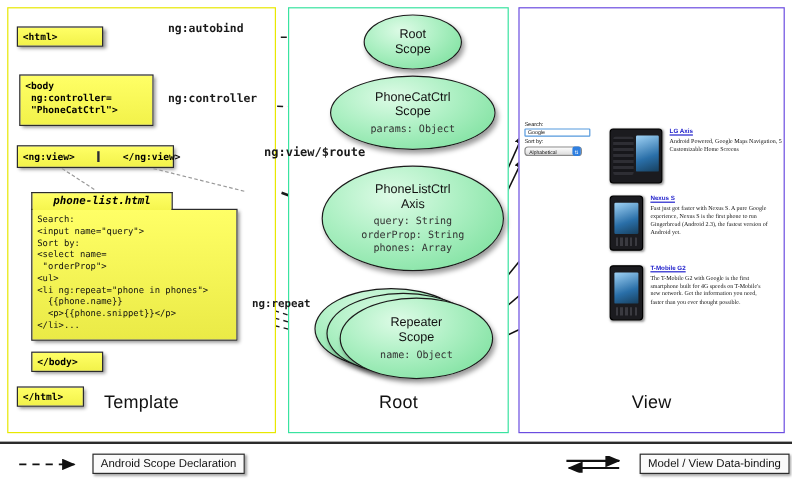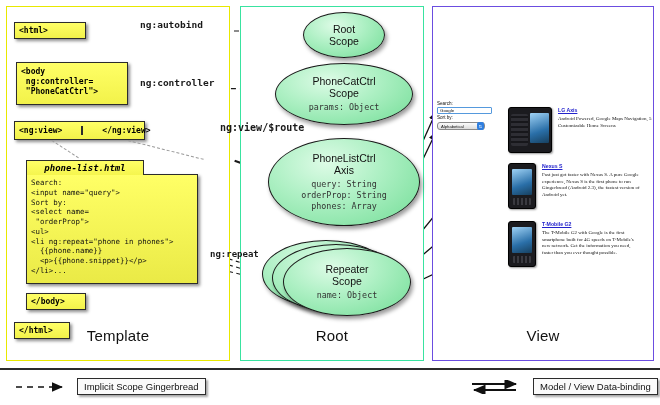--- a/index.html
+++ b/index.html
@@ -300,21 +300,21 @@
       <span class="lg-sw">
         <svg width="56" height="14" viewBox="0 0 56 14">
           <defs>
               <marker id="lg-a1" markerWidth="7" markerHeight="6" refX="6.4" refY="3" orient="auto">
             <path d="M0,0 L7,3 L0,6 z" fill="#111"></path>
               </marker>
             </defs>
           <path d="M2,7 L48,7" stroke="#111" stroke-width="1.6" stroke-dasharray="6,5" fill="none" marker-end="url(#lg-a1)"></path>
         </svg>
       </span>
-      <span class="lg-box">Implicit Scope Gingerbread</span>
+      <span class="lg-box">Android Scope Declaration</span>
     </div>
 
 
     <div class="lg-item" id="lg-3">
       <span class="lg-sw">
         <svg width="56" height="14" viewBox="0 0 56 14">
           <defs>
             <marker id="lg-a3" markerWidth="7" markerHeight="6" refX="6.4" refY="3" orient="auto">
               <path d="M0,0 L7,3 L0,6 z" fill="#111"></path>
               </marker>

